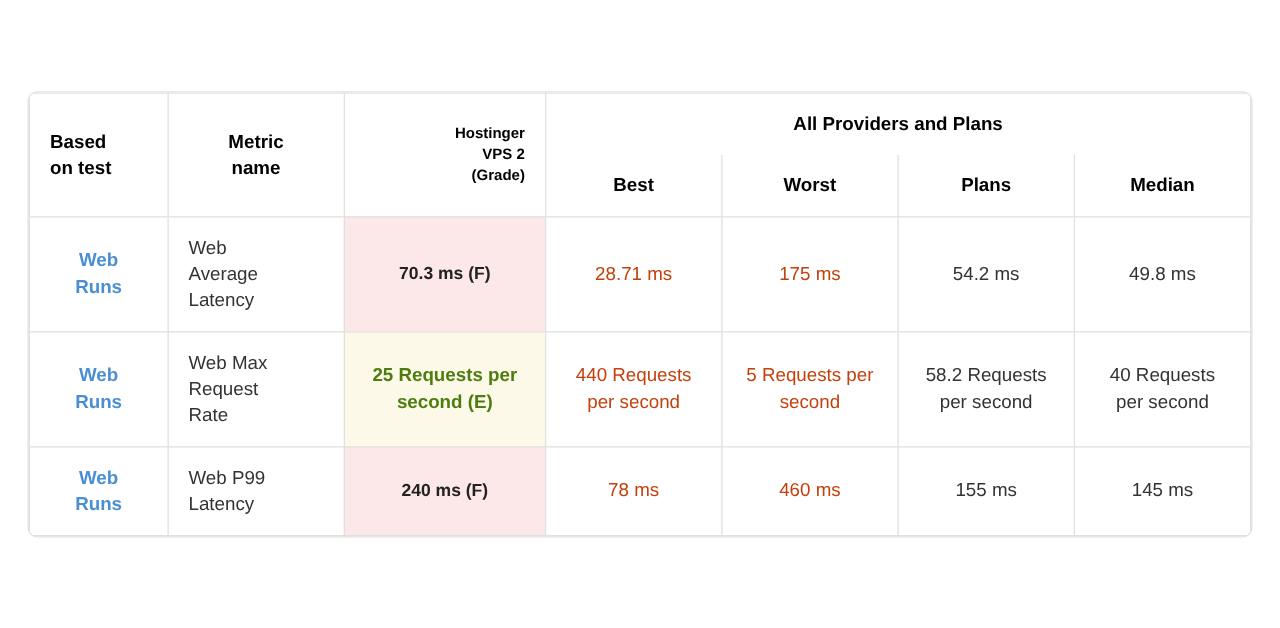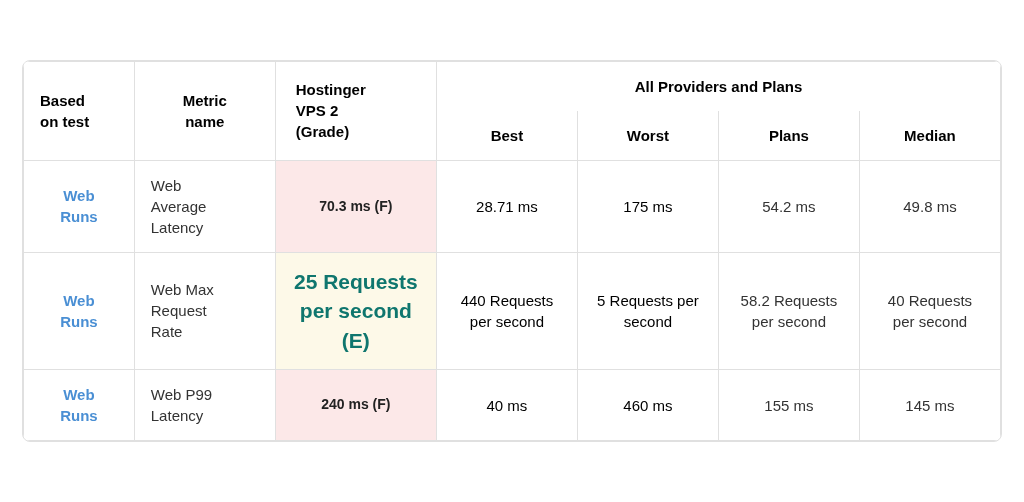--- a/index.html
+++ b/index.html
@@ -45,55 +45,55 @@
     .th-metric {
       background: #fff;
       font-weight: 700;
       font-size: 15px;
       text-align: center;
       width: 140px;
     }
     .th-hostinger {
       background: #fff;
       font-weight: 700;
-      font-size: 15px;
-      text-align: left;
+      font-size: 12px;
+      text-align: right;
       width: 160px;
       padding-left: 20px;
     }
     .th-sub {
       background: #fff;
       font-weight: 700;
       font-size: 15px;
       width: 140px;
     }
     .link-blue {
       color: #4a8fd4;
       font-weight: 600;
       font-size: 15px;
     }
     .val-blue {
-      color: #000000;
+      color: #c2410c;
       font-size: 15px;
     }
     .val-normal {
       color: #333;
       font-size: 15px;
     }
     .hostinger-cell-pink {
       background-color: #fce8e8;
       font-weight: 700;
       font-size: 14px;
       color: #222;
     }
     .hostinger-cell-yellow {
       background-color: #fdf9e8;
       font-weight: 700;
-      font-size: 21px;
-      color: #0f766e;
+      font-size: 15px;
+      color: #4d7c0f;
     }
     .row-data td {
       vertical-align: middle;
     }
     thead .header-row-1 th {
       border-bottom: none;
     }
     thead .header-row-2 th {
       border-top: none;
     }
@@ -143,20 +143,20 @@
           <td class="hostinger-cell-yellow"><span>25 Requests per second (E)</span></td>
           <td><span class="val-blue">440 Requests per second</span></td>
           <td><span class="val-blue">5 Requests per second</span></td>
           <td><span class="val-normal">58.2 Requests per second</span></td>
           <td><span class="val-normal">40 Requests per second</span></td>
         </tr>
         <tr class="row-data">
           <td><span class="link-blue">Web<br>Runs</span></td>
           <td style="text-align: left;"><span class="val-normal">Web P99<br>Latency</span></td>
           <td class="hostinger-cell-pink"><span>240 ms (F)</span></td>
-          <td><span class="val-blue">40 ms</span></td>
+          <td><span class="val-blue">78 ms</span></td>
           <td><span class="val-blue">460 ms</span></td>
           <td><span class="val-normal">155 ms</span></td>
           <td><span class="val-normal">145 ms</span></td>
         </tr>
       </tbody>
   </table>
 </div>
 
 </body></html>

